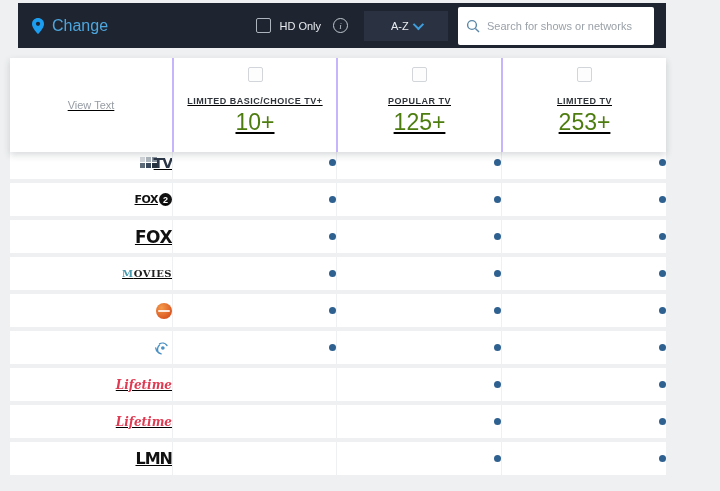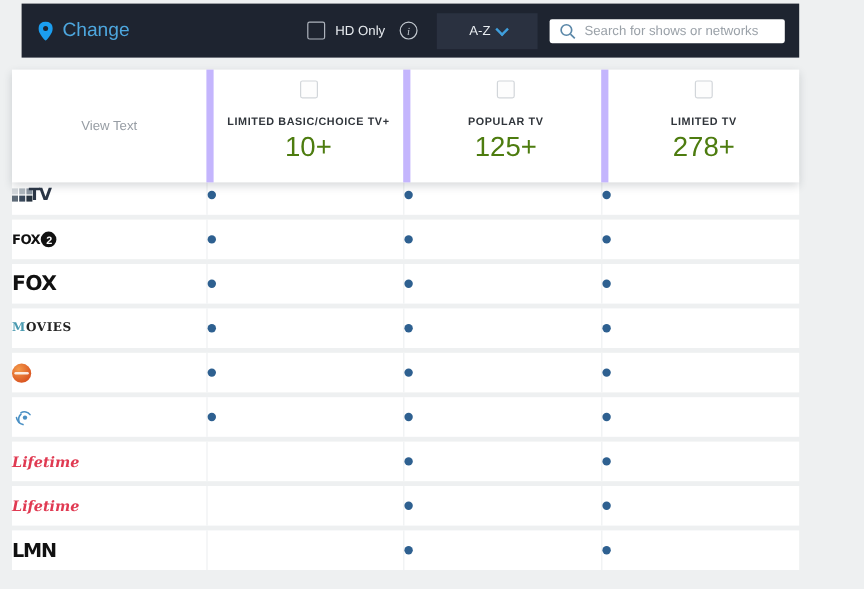--- a/index.html
+++ b/index.html
@@ -36,54 +36,54 @@
     margin:0 16px 0 12px; cursor:pointer;
   }
   .sort-dropdown {
     width:84px; height:30px; background:#2a3140;
     display:flex; align-items:center; padding:0 27px;
     cursor:pointer; margin-right:10px;
   }
   .sort-value { color:#e8ecf0; font-size:11px; flex:1; }
   .chevron-down { width:8px; height:8px; border-right:2px solid #3f9fdd; border-bottom:2px solid #3f9fdd; transform:rotate(45deg) translateY(-2px); }
   .search-box {
-    width:196px; height:20px; background:#ffffff; border-radius:2px;
+    width:196px; height:38px; background:#ffffff; border-radius:2px;
     display:flex; align-items:center; padding:0 8px;
   }
   .search-icon { width:14px; height:14px; flex:0 0 auto; margin-right:7px; }
   .search-input {
     border:none; outline:none; flex:1; font-size:11px; color:#333;
     font-family:"Liberation Sans",sans-serif; min-width:0;
   }
   .search-input::placeholder { color:#9aa1a8; }
 
   
-  .grid4 { display:grid; grid-template-columns:162px 164px 165px 165px; }
+  .grid4 { display:grid; grid-template-columns:162px 164px 165px 165px;text-decoration:underline; }
 
   
   .pkg-card {
     position:relative; z-index:2;
     margin:10px 0 0 10px; width:656px; height:94px;
     background:#ffffff;
     box-shadow:0 3px 7px rgba(40,50,60,.18);
   }
-  .pkg-card .col { display:flex; flex-direction:column; align-items:center; justify-content:flex-start; padding-top:9px; border-left:6px solid #c4b5fd; height:94px; }
+  .pkg-card .col { display:flex; flex-direction:column; align-items:center; justify-content:flex-start; padding-top:9px; border-left:2px solid #c4b5fd; height:94px; }
   .pkg-card .col:first-child { border-left:none; justify-content:center; padding-top:0; }
   .view-text { color:#979da4; font-size:11px; cursor:pointer; }
   .pkg-checkbox {
     width:15px; height:15px; border:1px solid #d2d6da; background:#fdfdfd;
     border-radius:2px; cursor:pointer;
   }
   .pkg-name { margin-top:14px; font-size:9px; font-weight:bold; letter-spacing:.5px; color:#30353b; white-space:nowrap; }
   .pkg-count { margin-top:3px; font-size:23px; font-weight:300; color:#4d7c0f; }
 
   
   .rows { position:relative; z-index:1; margin:-6px 0 0 10px; width:656px; }
   .row { height:33px; background:#ffffff; margin-bottom:4px; }
-  .cell { display:flex; align-items:center; justify-content:flex-start; border-left:1px solid #eef0f2; height:33px; }
+  .cell { display:flex; align-items:center; justify-content:flex-end; border-left:1px solid #eef0f2; height:33px; }
   .cell:first-child { border-left:none; }
   .dot { width:7px; height:7px; border-radius:50%; background:#2e6090; }
 
   
   .logo-mosaic { display:flex; align-items:center; }
   .logo-mosaic .tiles { display:grid; grid-template-columns:repeat(3,5px); grid-auto-rows:5px; gap:1px; margin-right:-3px; }
   .logo-mosaic .tile { width:5px; height:5px; }
   .logo-mosaic .tv { font-size:14px; font-weight:bold; color:#2b3646; font-family:"DejaVu Sans",sans-serif; letter-spacing:-1px; }
   .logo-fox2 { display:flex; align-items:center; }
   .logo-fox2 .fx { font-size:11px; font-weight:900; color:#111; font-family:"DejaVu Sans",sans-serif; letter-spacing:-.5px; }
@@ -143,21 +143,21 @@
     <span class="pkg-count">10+</span>
   </div>
   <div class="col">
     <span class="pkg-checkbox"></span>
     <span class="pkg-name">POPULAR TV</span>
     <span class="pkg-count">125+</span>
   </div>
   <div class="col">
     <span class="pkg-checkbox"></span>
     <span class="pkg-name">LIMITED TV</span>
-    <span class="pkg-count">278+</span>
+    <span class="pkg-count">253+</span>
   </div>
 </div>
 
 <div class="rows">
     <div class="row grid4">
       <div class="cell">
         <span class="logo-mosaic">
           <span class="tiles">
             <span class="tile" style="background: rgb(211, 215, 219);"></span>
             <span class="tile" style="background: rgb(174, 182, 189);"></span>

